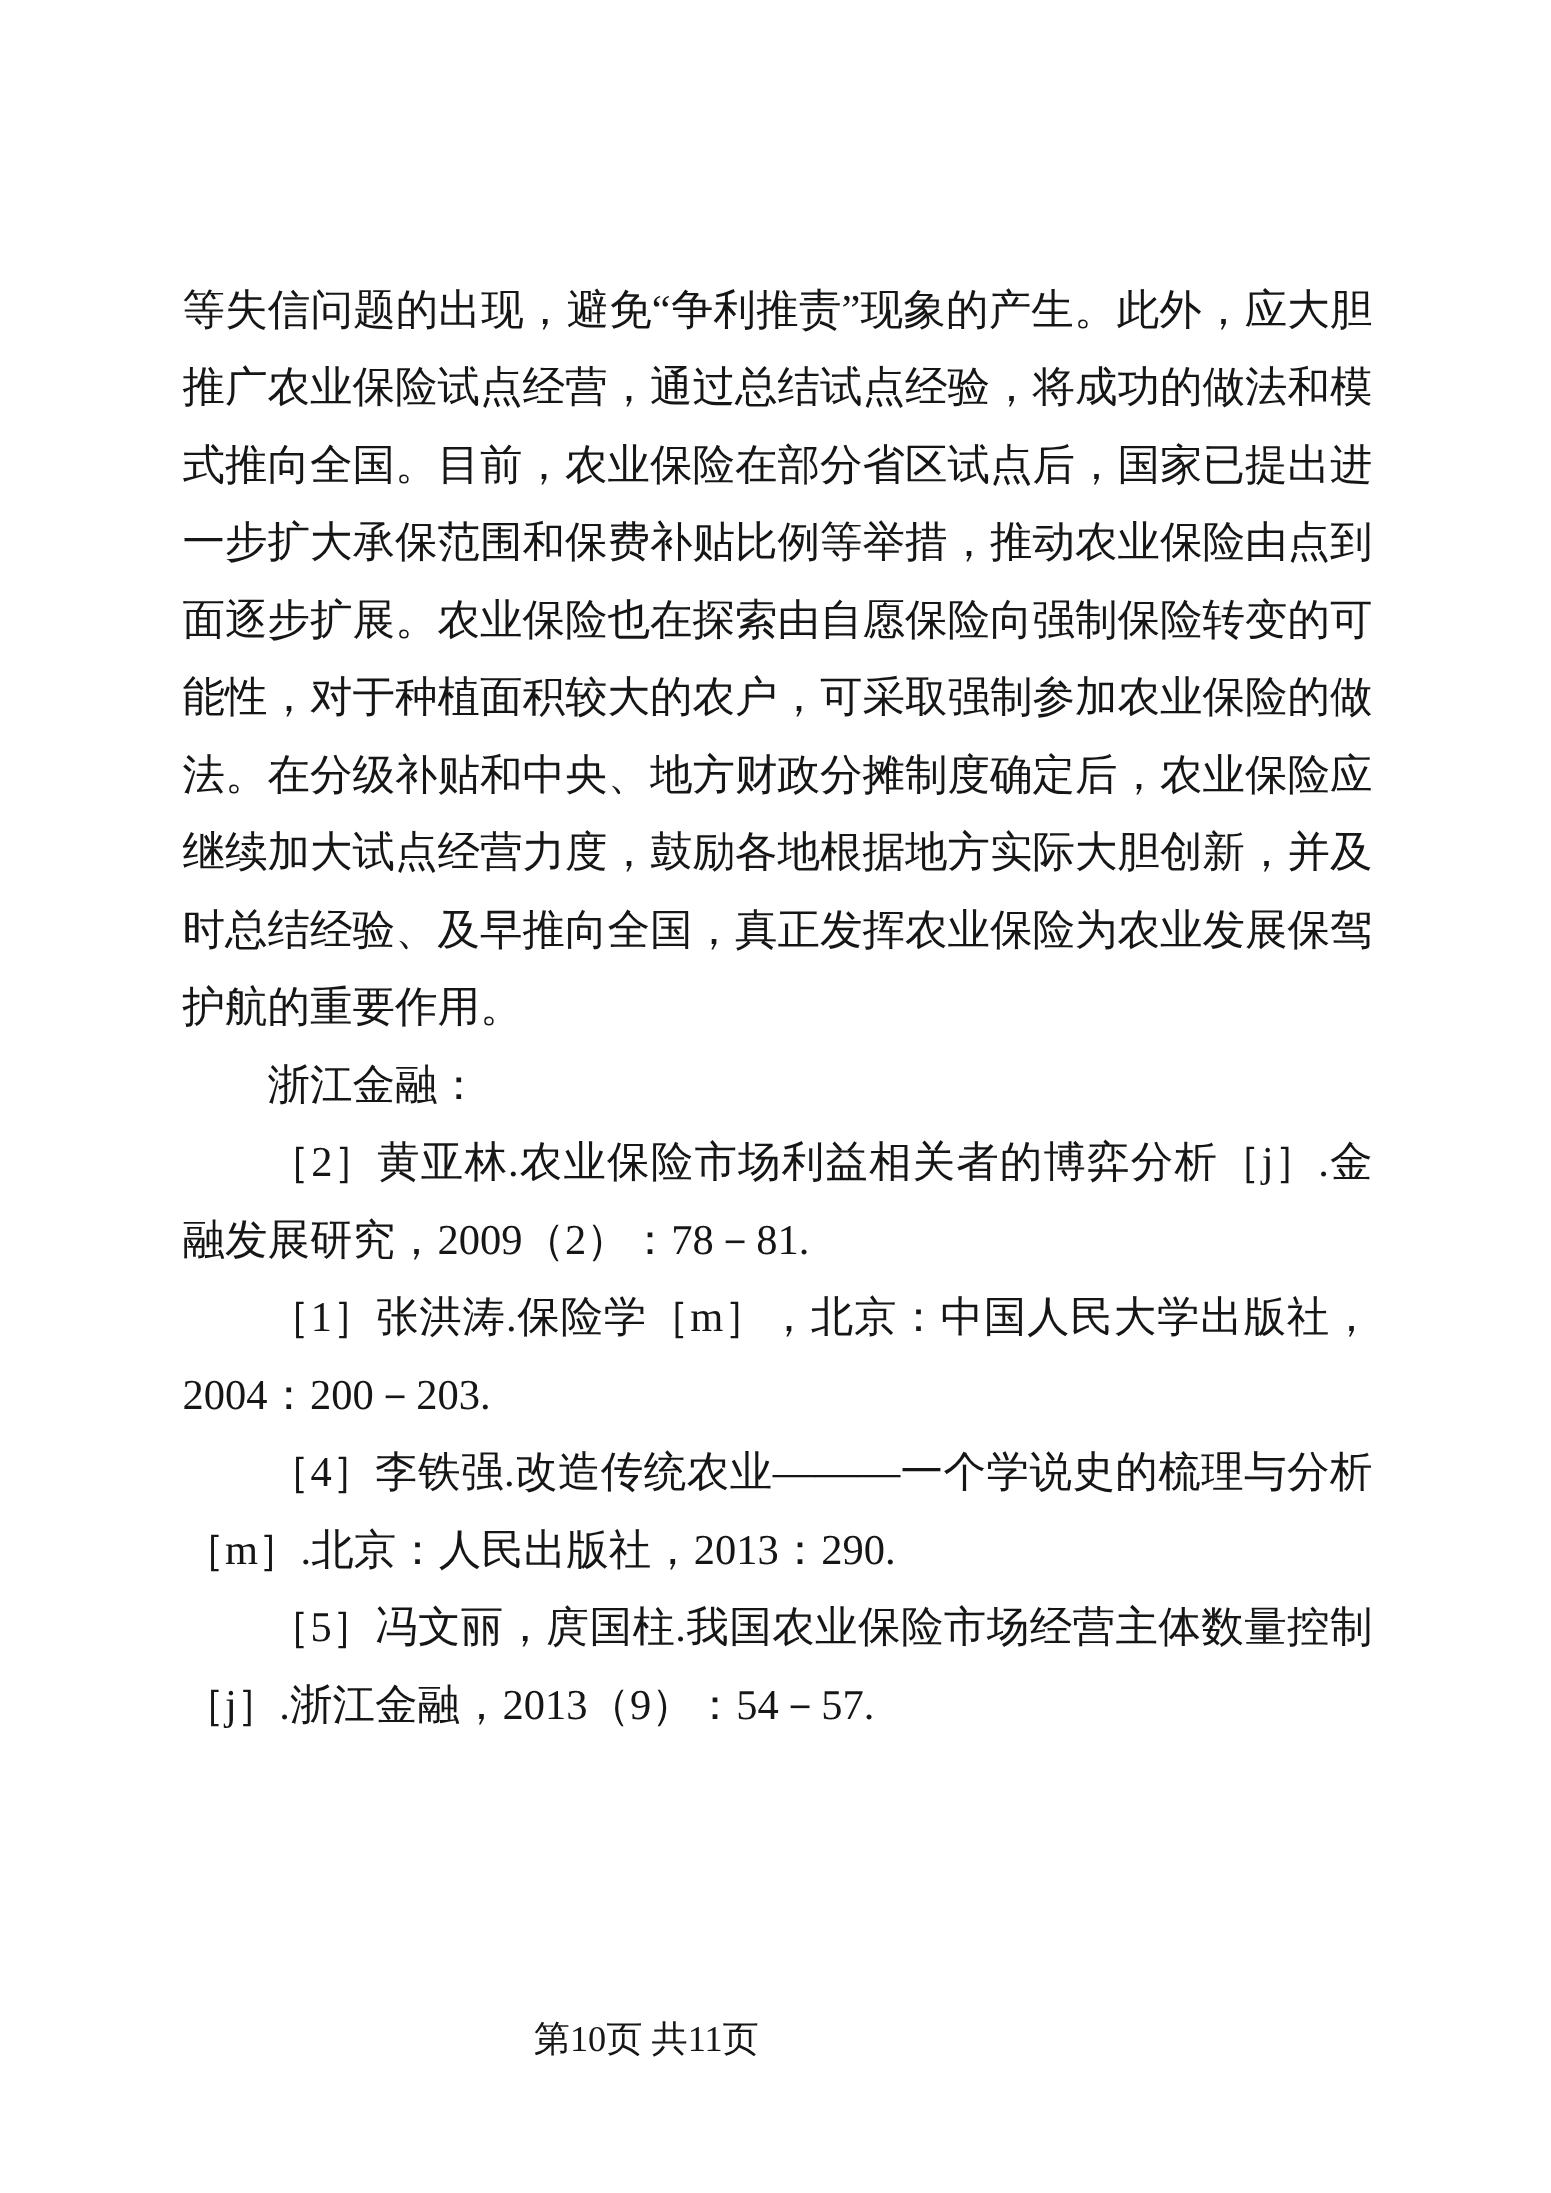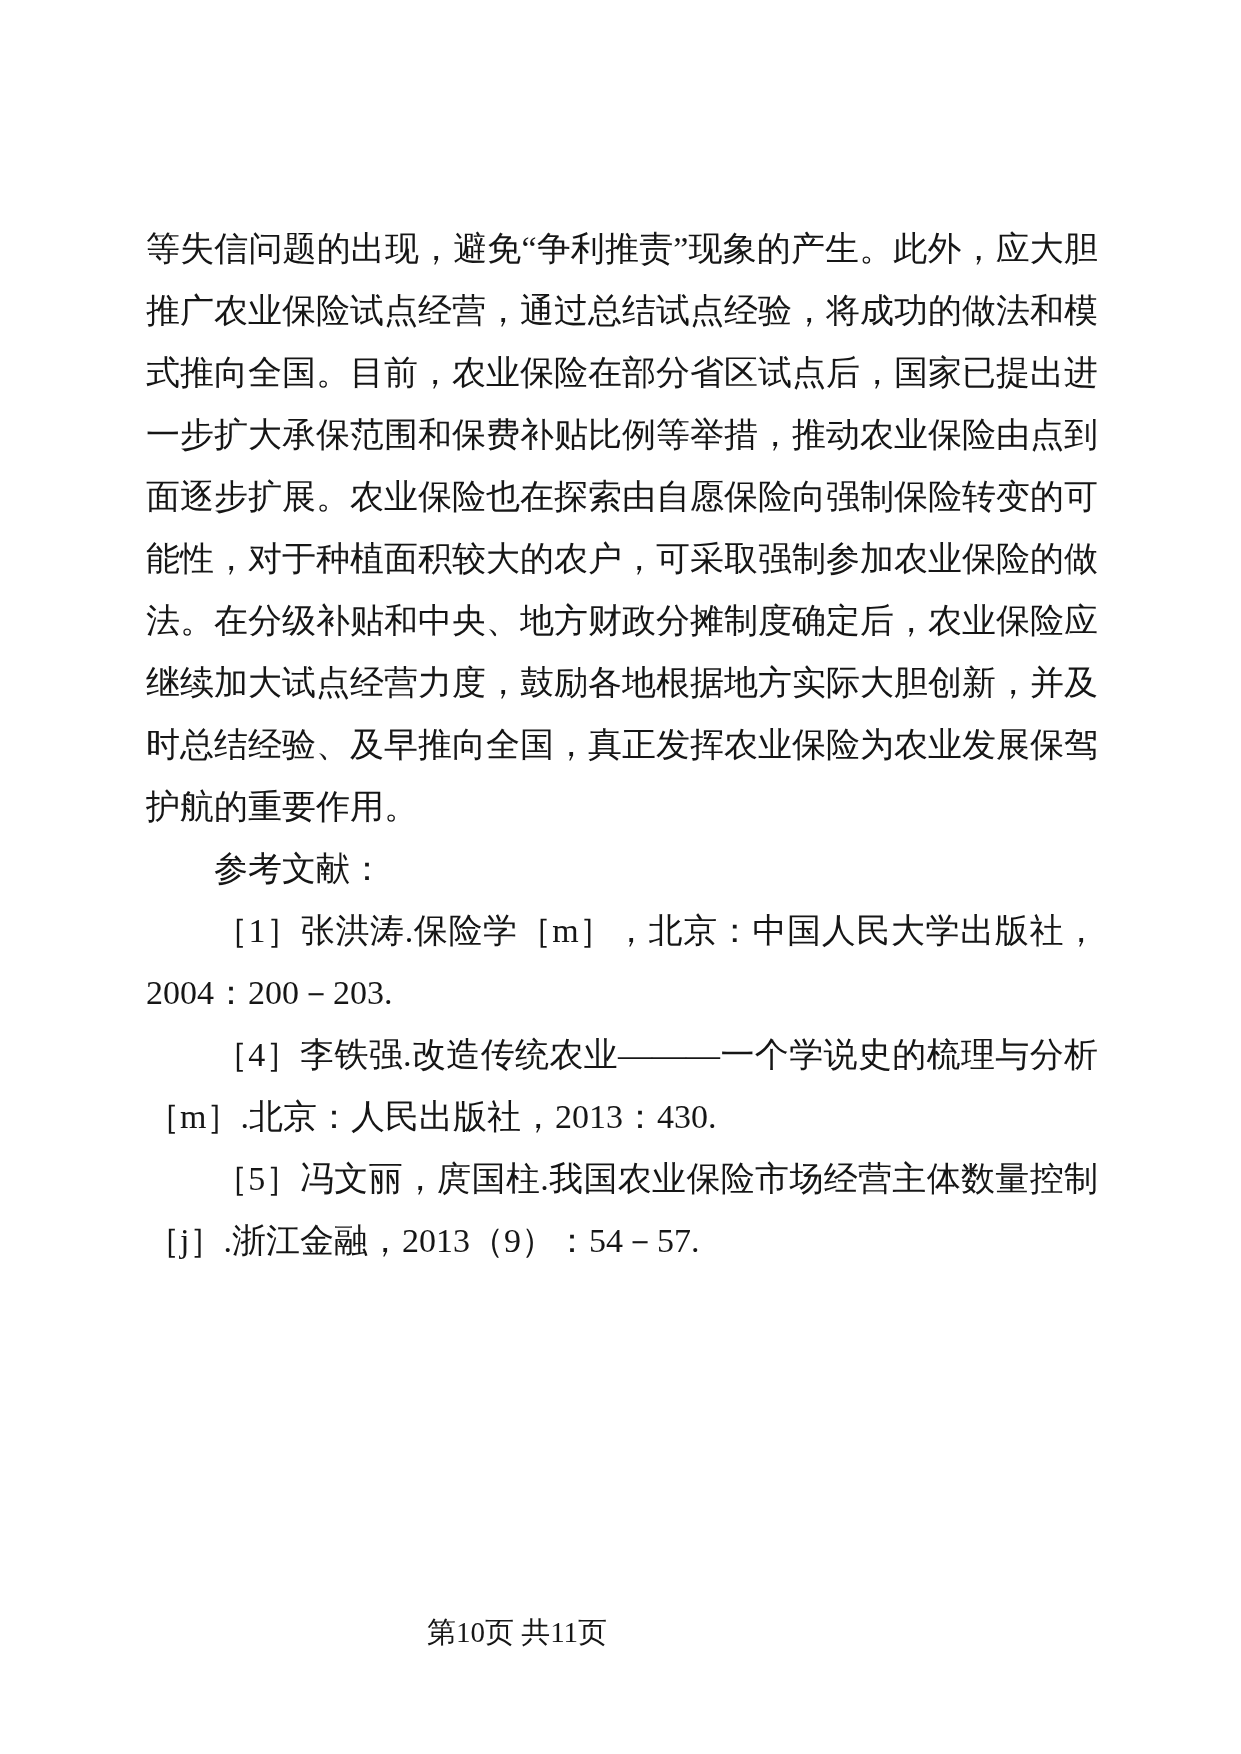--- a/index.html
+++ b/index.html
@@ -53,27 +53,28 @@
   }
 </style>
 </head>
 <body>
 
 <div class="page">
 
   <main class="content">
     <p class="para">等失信问题的出现，避免“争利推责”现象的产生。此外，应大胆推广农业保险试点经营，通过总结试点经验，将成功的做法和模式推向全国。目前，农业保险在部分省区试点后，国家已提出进一步扩大承保范围和保费补贴比例等举措，推动农业保险由点到面逐步扩展。农业保险也在探索由自愿保险向强制保险转变的可能性，对于种植面积较大的农户，可采取强制参加农业保险的做法。在分级补贴和中央、地方财政分摊制度确定后，农业保险应继续加大试点经营力度，鼓励各地根据地方实际大胆创新，并及时总结经验、及早推向全国，真正发挥农业保险为农业发展保驾护航的重要作用。</p>
 
-    <p class="para indent">参考文献：</p>
+    <p class="para indent">浙江金融：</p>
 
 
+    <p class="para indent">［2］黄亚林.农业保险市场利益相关者的博弈分析［j］.金融发展研究，2009（2）：78－81.</p>
 
     <p class="para indent">［1］张洪涛.保险学［m］，北京：中国人民大学出版社，2004：200－203.</p>
 
-    <p class="para indent">［4］李铁强.改造传统农业———一个学说史的梳理与分析［m］.北京：人民出版社，2013：430.</p>
+    <p class="para indent">［4］李铁强.改造传统农业———一个学说史的梳理与分析［m］.北京：人民出版社，2013：290.</p>
 
     <p class="para indent">［5］冯文丽，庹国柱.我国农业保险市场经营主体数量控制［j］.浙江金融，2013（9）：54－57.</p>
   </main>
 
   <footer class="page-footer">
     <span>第10页 共11页</span>
   </footer>
 
 </div>
 

